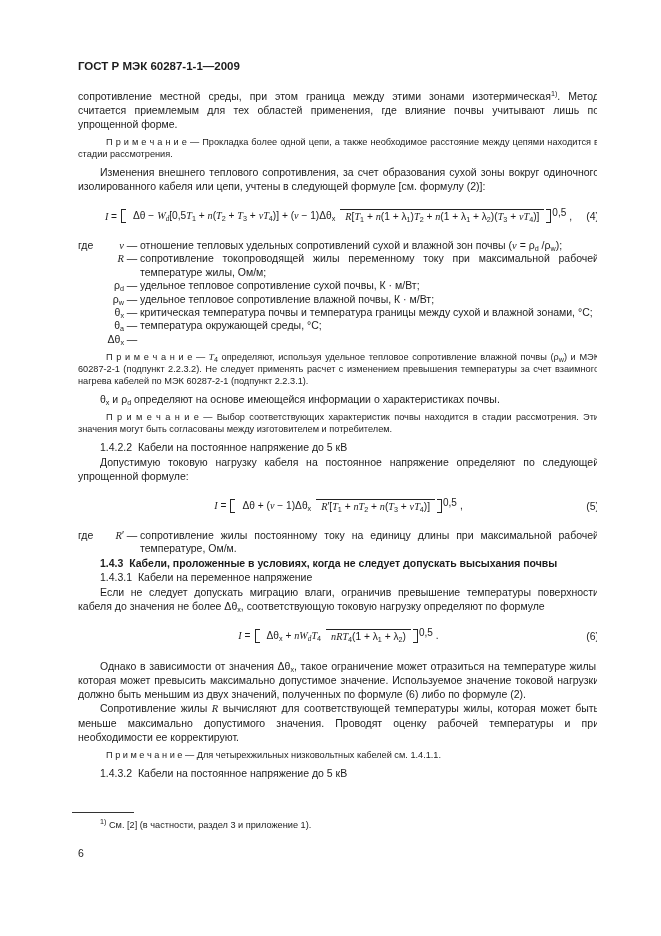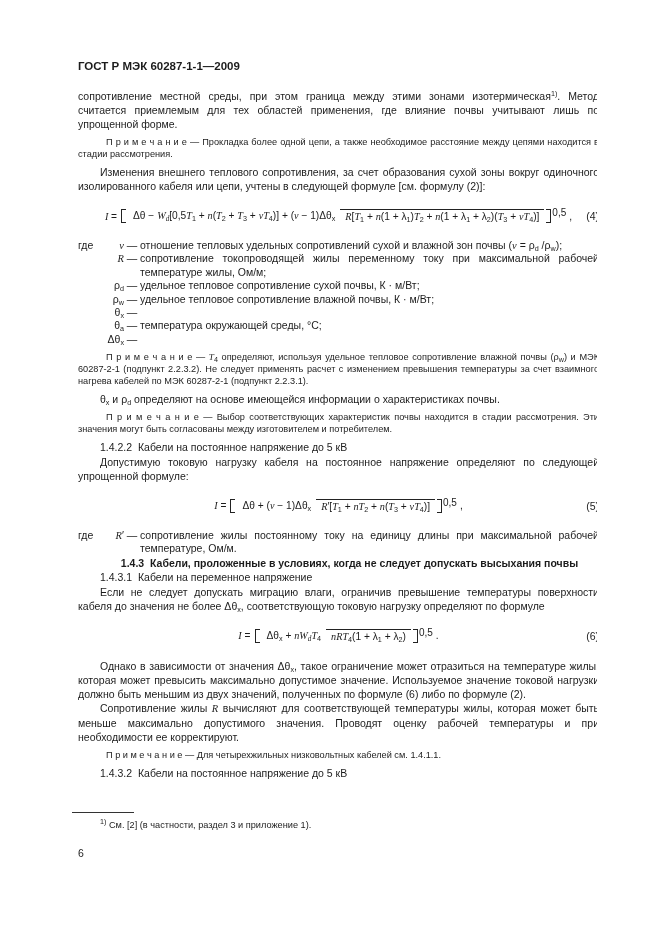--- a/index.html
+++ b/index.html
@@ -14,21 +14,21 @@
   p.body {
     font-size:10.5px; line-height:14px; text-align:justify;
     margin:0; text-indent:22px;
   }
   p.body.noindent { text-indent:0; }
   p.note {
     font-size:9.2px; line-height:12px; text-align:justify;
     margin:5px 0; text-indent:28px;
   }
   .heading { font-size:10.5px; line-height:14.5px; margin:0; text-indent:22px; font-weight:normal; }
-  .heading.bold { font-weight:bold;text-align:center; }
+  .heading.bold { font-weight:bold; }
 
   
   .def-row { display:flex; font-size:10.5px; line-height:13.4px; }
   .def-prefix { width:22px; flex-shrink:0; }
   .def-term { width:24px; flex-shrink:0; text-align:right; white-space:nowrap; }
   .def-dash { width:16px; flex-shrink:0; text-align:center; }
   .def-text { flex:1; text-align:justify; }
   .def-row i, p.body i, p.note i, .formula-row i { font-family:"Liberation Serif", serif; font-style:italic; }
   sub { font-size:7.2px; vertical-align:-2px; line-height:0; }
   sup { font-size:7.2px; vertical-align:4px; line-height:0; }
@@ -107,20 +107,21 @@
       <div class="def-row">
         <span class="def-prefix"></span>
         <span class="def-term">ρ<sub>w</sub></span>
         <span class="def-dash">—</span>
         <span class="def-text">удельное тепловое сопротивление влажной почвы, К · м/Вт;</span>
       </div>
       <div class="def-row">
         <span class="def-prefix"></span>
         <span class="def-term">θ<sub>x</sub></span>
         <span class="def-dash">—</span>
+        <span class="def-text">критическая температура почвы и температура границы между сухой и влажной зонами, °С;</span>
       </div>
       <div class="def-row">
         <span class="def-prefix"></span>
         <span class="def-term">θ<sub>a</sub></span>
         <span class="def-dash">—</span>
         <span class="def-text">температура окружающей среды, °С;</span>
       </div>
       <div class="def-row">
         <span class="def-prefix"></span>
         <span class="def-term">Δθ<sub>x</sub></span>

